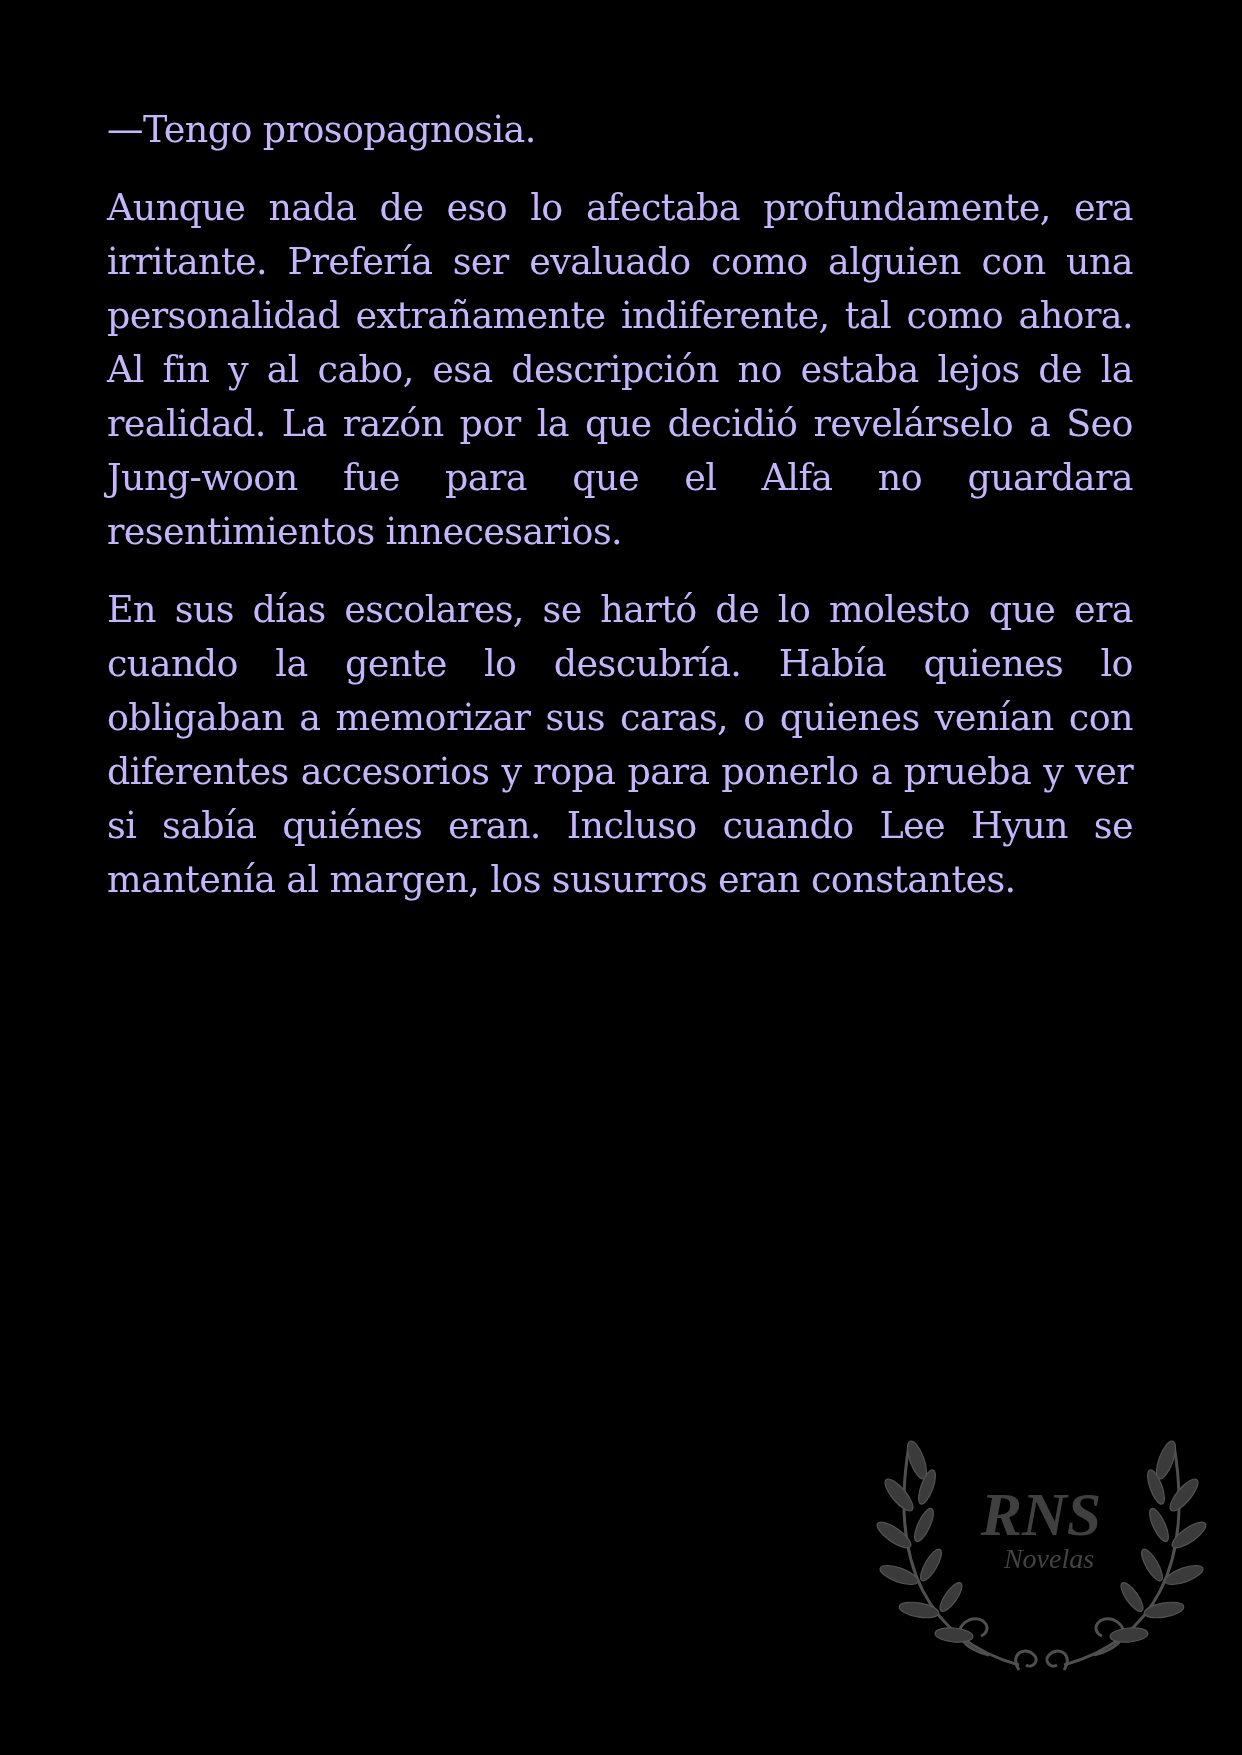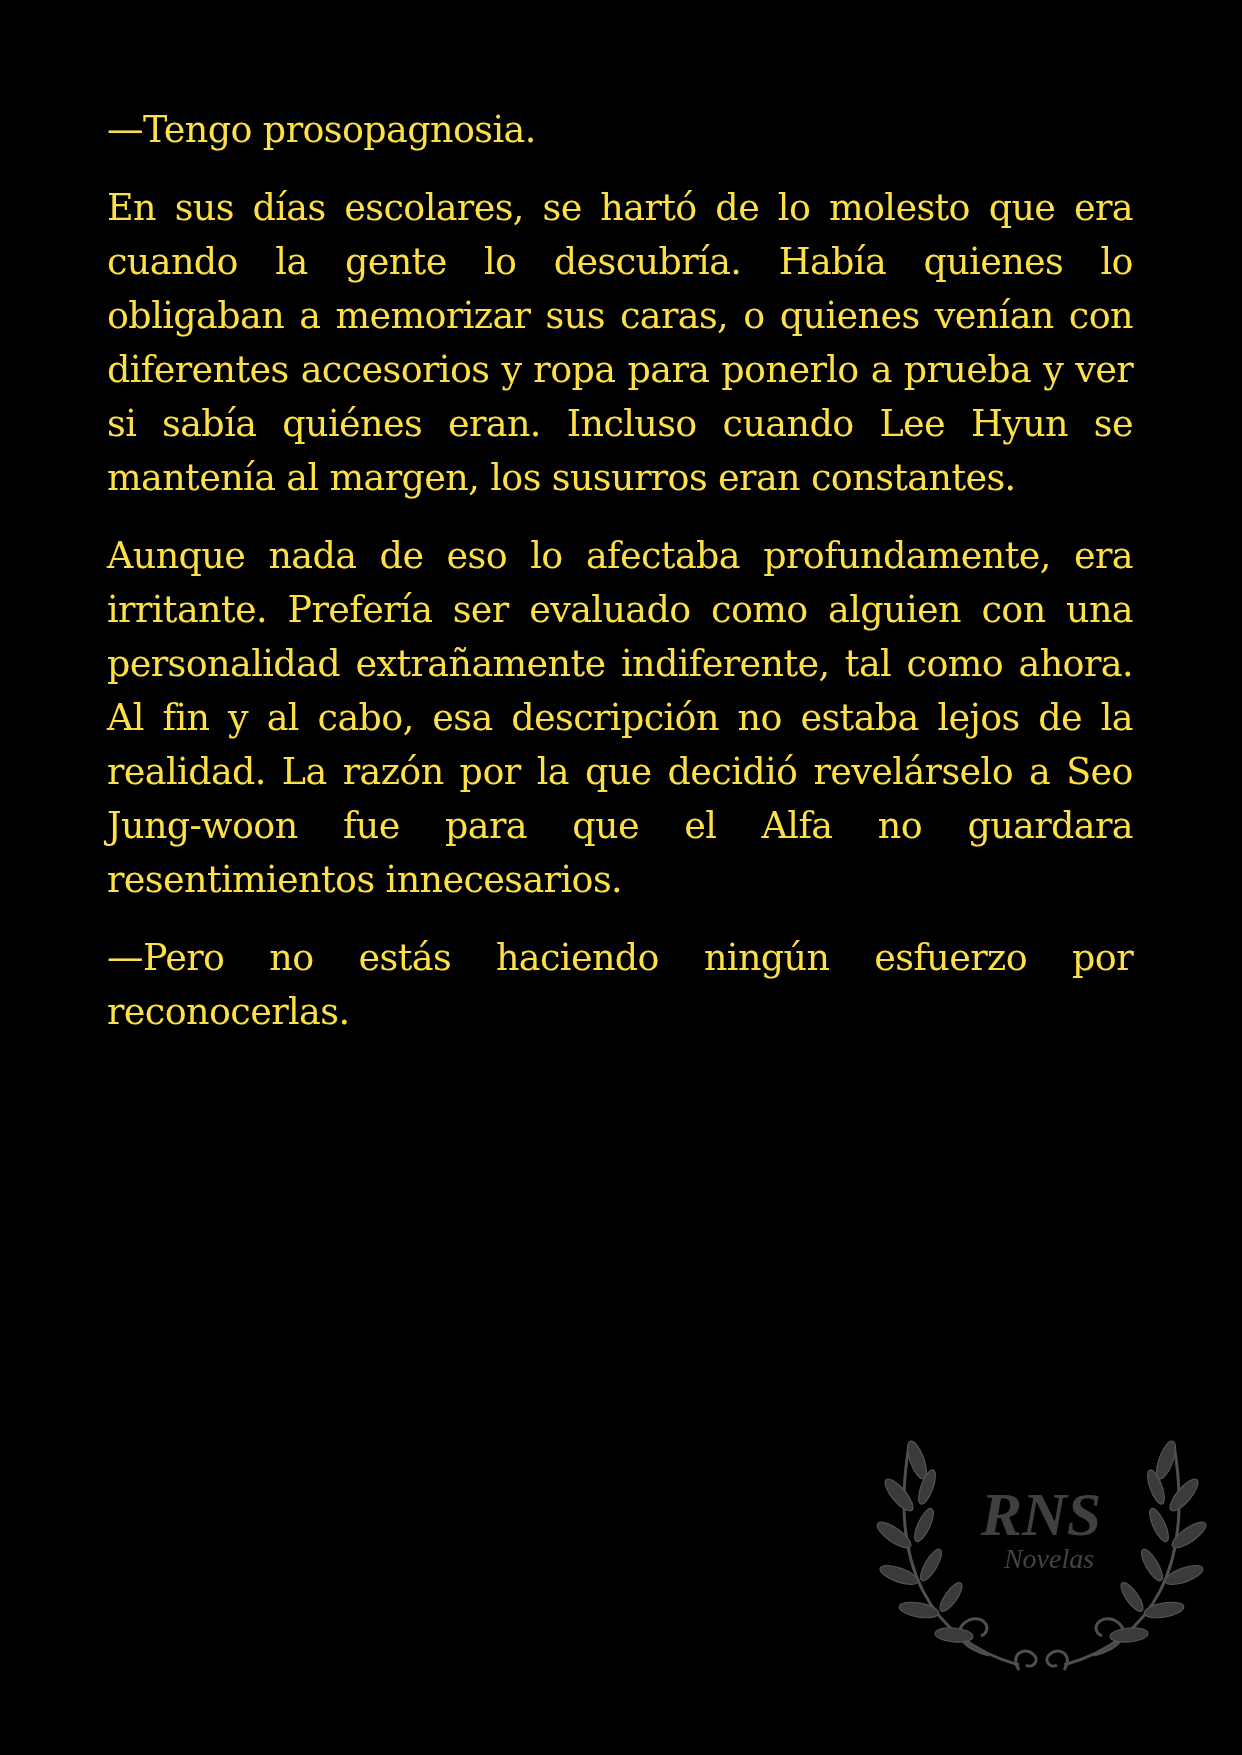--- a/index.html
+++ b/index.html
@@ -11,21 +11,21 @@
       width: 1242px;
       height: 1755px;
       position: relative;
       overflow: hidden;
     }
     .page {
       position: absolute;
       left: 107px;
       top: 103px;
       width: 1026px;
-      color: #fde047;
+      color: #c4b5fd;
       font-family: "DejaVu Serif", "Liberation Serif", serif;
       font-size: 36.5px;
       line-height: 54px;
       letter-spacing: -0.6px;
       word-spacing: 0px;
     }
     .para {
       margin: 0 0 24px 0;
       text-align: justify;
       text-align-last: left;
@@ -97,16 +97,15 @@
       <ellipse cx="263" cy="172" rx="6" ry="17" transform="rotate(-35 263 172)"></ellipse>
       <ellipse cx="260" cy="210" rx="7" ry="19" transform="rotate(85 260 210)"></ellipse>
     </g>
     <text class="wm-rns" x="172" y="110" text-anchor="middle">RNS</text>
     <text class="wm-novelas" x="180" y="143" text-anchor="middle">Novelas</text>
   </svg>
 </div>
 
 <div class="page">
   <p class="para">—Tengo prosopagnosia.</p>
+  <p class="para">Aunque nada de eso lo afectaba profundamente, era irritante. Prefería ser evaluado como alguien con una personalidad extrañamente indiferente, tal como ahora. Al fin y al cabo, esa descripción no estaba lejos de la realidad. La razón por la que decidió revelárselo a Seo Jung-woon fue para que el Alfa no guardara resentimientos innecesarios.</p>
   <p class="para">En sus días escolares, se hartó de lo molesto que era cuando la gente lo descubría. Había quienes lo obligaban a memorizar sus caras, o quienes venían con diferentes accesorios y ropa para ponerlo a prueba y ver si sabía quiénes eran. Incluso cuando Lee Hyun se mantenía al margen, los susurros eran constantes.</p>
-  <p class="para">Aunque nada de eso lo afectaba profundamente, era irritante. Prefería ser evaluado como alguien con una personalidad extrañamente indiferente, tal como ahora. Al fin y al cabo, esa descripción no estaba lejos de la realidad. La razón por la que decidió revelárselo a Seo Jung-woon fue para que el Alfa no guardara resentimientos innecesarios.</p>
-  <p class="para">—Pero no estás haciendo ningún esfuerzo por reconocerlas.</p>
 </div>
 
 </body></html>

